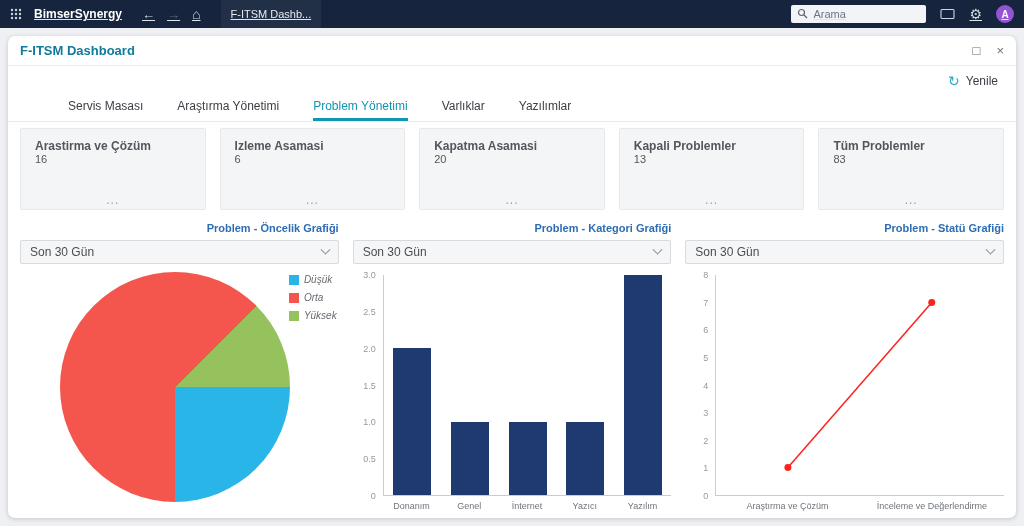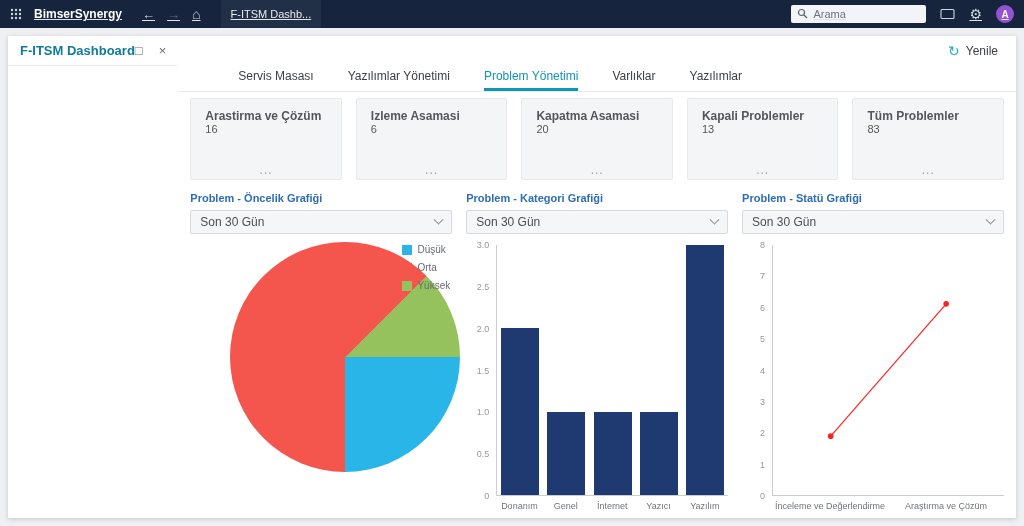--- a/index.html
+++ b/index.html
@@ -35,22 +35,22 @@
   .search input::placeholder { color: #6b7380; }
   .gear-glyph { font-size: 14px; color: #cfd6e0; line-height: 1; cursor: pointer; }
   .avatar {
     width: 18px; height: 18px; border-radius: 50%; background: #9353D3;
     color: #fff; font-size: 10px; font-weight: bold;
     display: flex; align-items: center; justify-content: center; cursor: pointer;
   }
   
   .window {
     position: absolute; left: 8px; right: 8px; top: 36px; bottom: 8px;
-    background: #fff; border-radius: 1px; box-shadow: 0 1px 5px rgba(0,0,0,0.18);
-    display: flex; flex-direction: row;
+    background: #fff; border-radius: 7px; box-shadow: 0 1px 5px rgba(0,0,0,0.18);
+    display: flex; flex-direction: column;
   }
   .win-header {
     height: 30px; display: flex; align-items: center; padding: 0 12px;
     border-bottom: 1px solid #e9ebee;
   }
   .win-title { font-size: 13px; font-weight: 600; color: #0F7A9C; }
   .win-controls { margin-left: auto; display: flex; align-items: center; gap: 16px; }
   .win-ctrl { color: #6a6f76; font-size: 13px; line-height: 1; cursor: pointer; }
   .win-body { flex: 1; display: flex; flex-direction: column; overflow: hidden; }
   
@@ -72,37 +72,37 @@
   .card {
     flex: 1; height: 82px; background: #f4f5f6; border: 1px solid #e6e8ea; border-radius: 2px;
     padding: 10px 14px 4px; display: flex; flex-direction: column; cursor: pointer;
   }
   .card-title { font-size: 12px; font-weight: bold; color: #53575d; white-space: nowrap; overflow: hidden; }
   .card-value { font-size: 11px; color: #555; }
   .card-more { margin-top: auto; text-align: center; color: #9aa0a6; font-size: 12px; line-height: 10px; letter-spacing: 1px; }
   
   .charts { flex: 1; display: flex; gap: 14px; padding: 2px 12px 6px; min-height: 0; }
   .chart-col { flex: 1; display: flex; flex-direction: column; min-width: 0; }
-  .chart-title { text-align: left; font-size: 11px; font-weight: bold; color: #2D6DB5; margin: 2px 0 5px; height: 13px; white-space: nowrap; }
+  .chart-title { text-align: right; font-size: 11px; font-weight: bold; color: #2D6DB5; margin: 2px 0 5px; height: 13px; white-space: nowrap; }
   .filter {
     height: 24px; border: 1px solid #d8dadd; background: #f5f6f7; border-radius: 2px;
     display: flex; align-items: center; padding: 0 9px; font-size: 12px; color: #4a4e54;
     margin-bottom: 6px; cursor: pointer; flex-shrink: 0;
   }
   .chevron {
     margin-left: auto; width: 7px; height: 7px;
     border-right: 1.5px solid #8a8f96; border-bottom: 1.5px solid #8a8f96;
     transform: rotate(45deg) translate(-2px,-2px);
   }
   .chart-body { flex: 1; display: flex; flex-direction: column; min-height: 0; }
   
   .pie-area { position: relative; flex: 1; }
   .pie { position: absolute; left: 40px; top: 2px; width: 230px; height: 230px; border-radius: 50%; }
   .legend { position: absolute; right: 2px; top: 4px; display: flex; flex-direction: column; gap: 7px; }
-  .legend-item { display: flex; align-items: center; gap: 5px; font-size: 10px; color: #666b70; cursor: pointer; }
+  .legend-item { display: flex; align-items: center; gap: 5px; font-size: 10px; color: #666b70; cursor: pointer; font-style: italic; }
   .legend-swatch { width: 10px; height: 10px; flex-shrink: 0; }
   
   .chart-row { flex: 1; display: flex; padding-top: 5px; min-height: 0; }
   .y-axis { width: 30px; position: relative; flex-shrink: 0; }
   .y-tick { position: absolute; right: 7px; transform: translateY(-50%); font-size: 9px; color: #95999f; }
   .plot {
     flex: 1; border-left: 1px solid #c9ccd0; border-bottom: 1px solid #c9ccd0;
     display: flex; align-items: flex-end; justify-content: space-around; position: relative;
   }
   .bar-slot { flex: 1; display: flex; justify-content: center; height: 100%; align-items: flex-end; }
@@ -172,21 +172,21 @@
 
     <div class="refresh-row">
       <button class="refresh-btn">
         <span class="refresh-glyph">↻</span>
         <span>Yenile</span>
       </button>
     </div>
 
     <div class="tabs">
       <span class="tab">Servis Masası</span>
-      <span class="tab">Yazılımlar Yönetimi</span>
+      <span class="tab">Araştırma Yönetimi</span>
       <span class="tab active">Problem Yönetimi</span>
       <span class="tab">Varlıklar</span>
       <span class="tab">Yazılımlar</span>
     </div>
 
     <div class="cards">
       <div class="card">
         <div class="card-title">Arastirma ve Çözüm</div>
         <div class="card-value">16</div>
         <div class="card-more">...</div>
@@ -306,21 +306,21 @@
               </div>
             <div class="plot line-plot" id="line-plot">
               <svg id="line-svg" viewBox="0 0 288 220">
                   <polyline points="72,192.5 216,27.5" fill="none" stroke="#FF2020" stroke-width="1.5"></polyline>
                   <circle cx="72" cy="192.5" r="3.5" fill="#FF2020"></circle>
                   <circle cx="216" cy="27.5" r="3.5" fill="#FF2020"></circle>
                 </svg>
             </div>
           </div>
           <div class="x-labels">
+            <span>Araştırma ve Çözüm</span>
             <span>İnceleme ve Değerlendirme</span>
-            <span>Araştırma ve Çözüm</span>
           </div>
         </div>
       </div>
 
     </div>
   </div>
 </div>
 
 </body></html>

